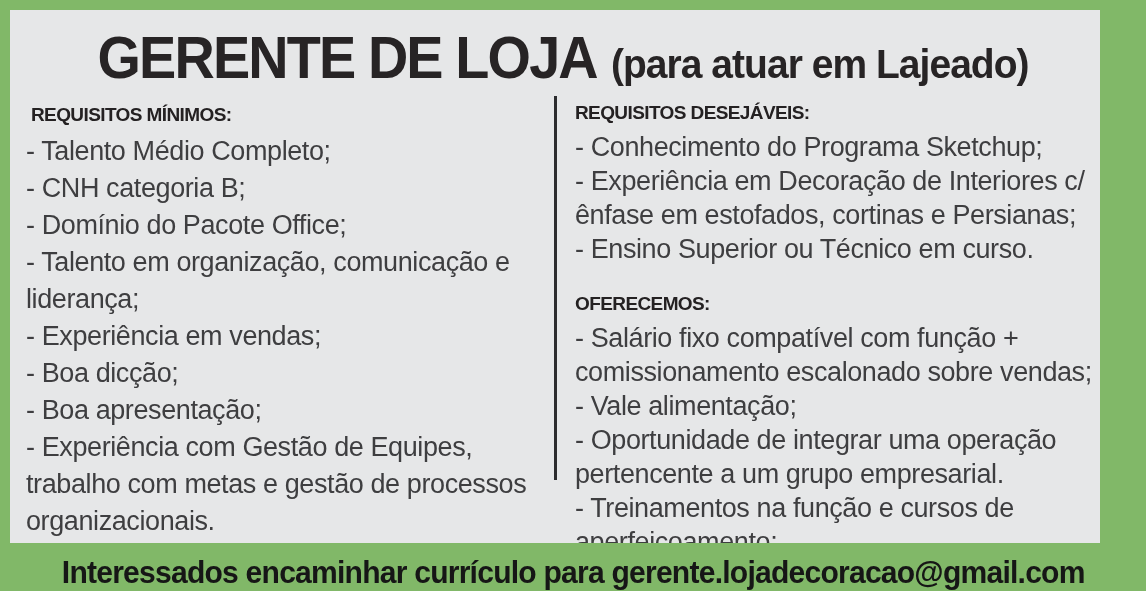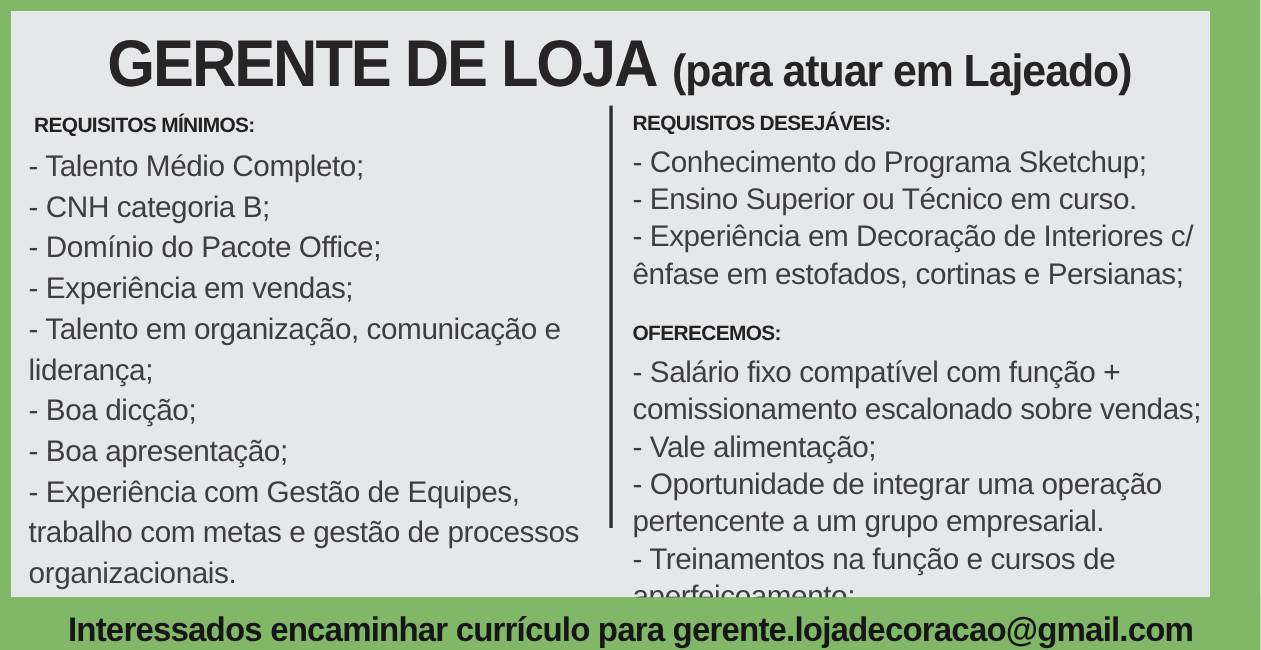--- a/index.html
+++ b/index.html
@@ -128,37 +128,37 @@
     </div>
 
     <div class="columns">
 
       <div class="col left">
         <div class="heading">REQUISITOS MÍNIMOS:</div>
         <div>
             <div class="list-item">- Talento Médio Completo;</div>
             <div class="list-item">- CNH categoria B;</div>
             <div class="list-item">- Domínio do Pacote Office;</div>
+            <div class="list-item">- Talento em organização, comunicação e liderança;</div>
             <div class="list-item">- Experiência em vendas;</div>
-            <div class="list-item">- Talento em organização, comunicação e liderança;</div>
             <div class="list-item">- Boa dicção;</div>
             <div class="list-item">- Boa apresentação;</div>
             <div class="list-item">- Experiência com Gestão de Equipes, trabalho com metas e gestão de processos organizacionais.</div>
           </div>
       </div>
 
       <div class="divider"></div>
 
       <div class="col right">
         <div>
           <div class="heading">REQUISITOS DESEJÁVEIS:</div>
           <div>
               <div class="list-item">- Conhecimento do Programa Sketchup;</div>
+              <div class="list-item">- Experiência em Decoração de Interiores c/ ênfase em estofados, cortinas e Persianas;</div>
               <div class="list-item">- Ensino Superior ou Técnico em curso.</div>
-              <div class="list-item">- Experiência em Decoração de Interiores c/ ênfase em estofados, cortinas e Persianas;</div>
             </div>
         </div>
         <div class="section-offer">
           <div class="heading">OFERECEMOS:</div>
           <div>
               <div class="list-item">- Salário fixo compatível com função + comissionamento escalonado sobre vendas;</div>
               <div class="list-item">- Vale alimentação;</div>
               <div class="list-item">- Oportunidade de integrar uma operação pertencente a um grupo empresarial.</div>
               <div class="list-item">- Treinamentos na função e cursos de aperfeiçoamento;</div>
             </div>

